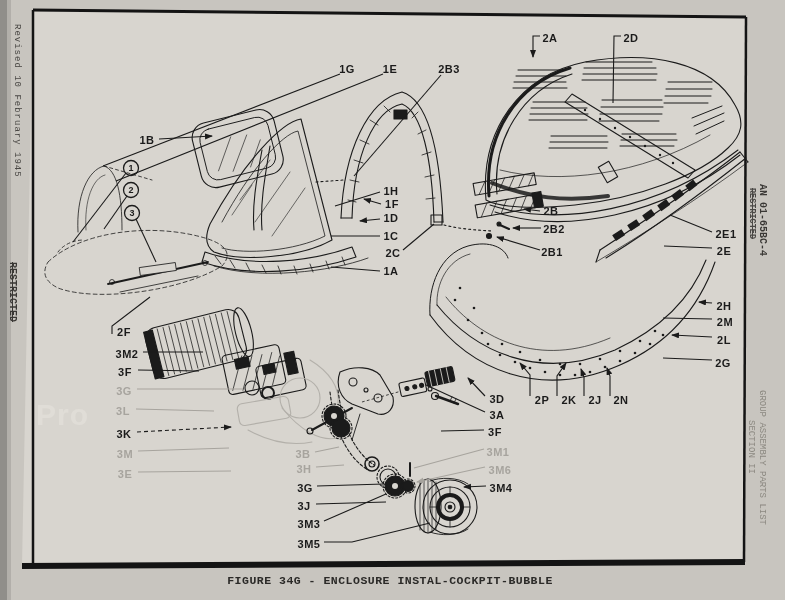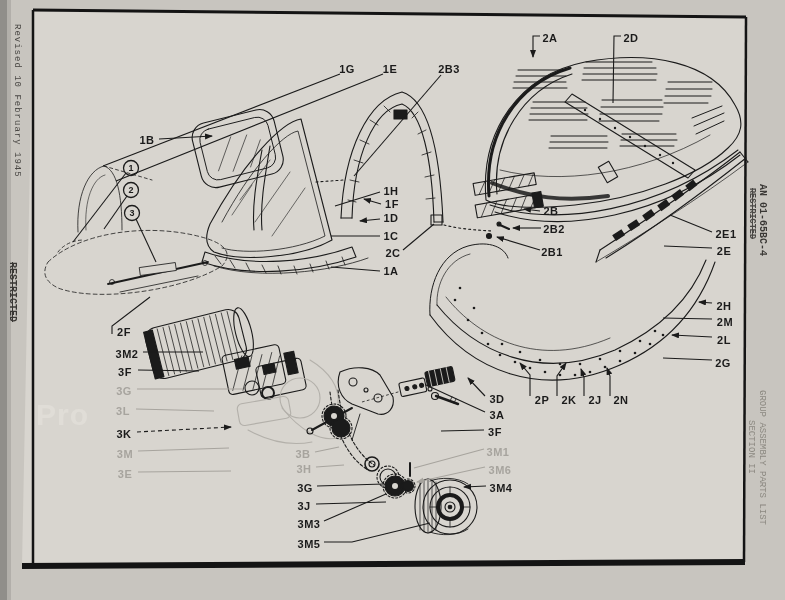--- a/index.html
+++ b/index.html
@@ -378,14 +378,15 @@
       </g>
   </svg>
 
   <div class="vtext" style="left:12px;top:24px;font-size:9px;letter-spacing:1px;">Revised 10 February 1945</div>
   <div class="vtext struck" style="left:7px;top:262px;font-size:10px;color:#3a3835;">RESTRICTED</div>
   <div class="vtext struck" style="left:747px;top:188px;font-size:8.5px;color:#4a4845;">RESTRICTED</div>
   <div class="vtext" style="left:757px;top:184px;font-size:10px;font-weight:bold;color:#3a3835;">AN 01-65BC-4</div>
   <div class="vtext" style="left:746px;top:420px;font-size:9px;color:#8b8880;">SECTION II</div>
   <div class="vtext" style="left:757px;top:390px;font-size:9px;color:#8b8880;">GROUP ASSEMBLY PARTS LIST</div>
 
+  <div id="caption">FIGURE 34G - ENCLOSURE INSTAL-COCKPIT-BUBBLE</div>
   <div id="watermark">Pro</div>
 </div>
 
 </body></html>

